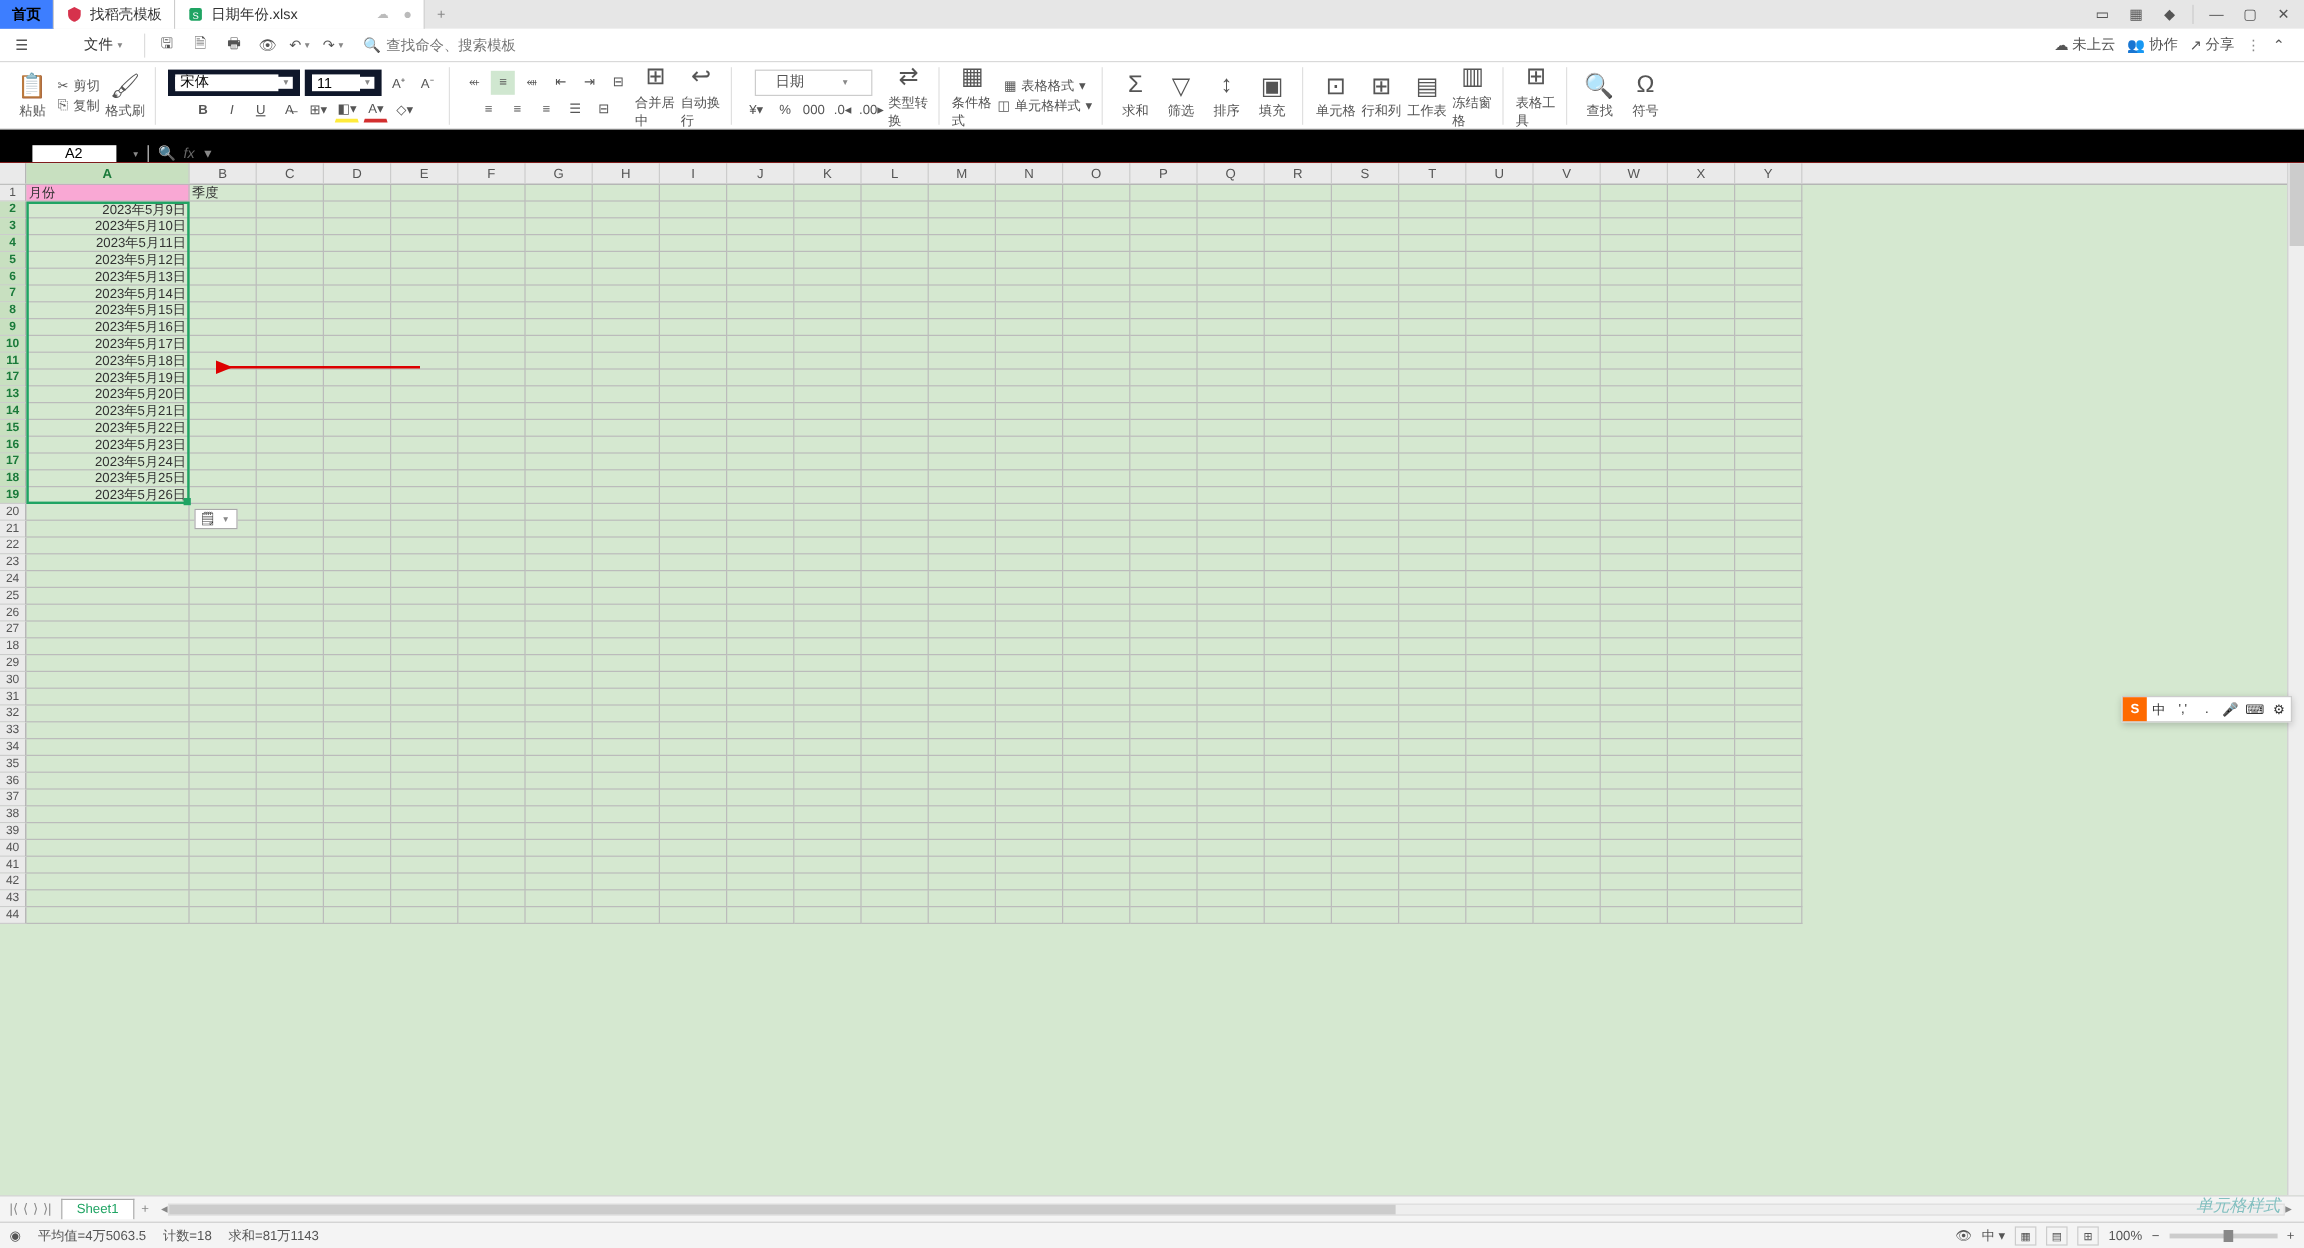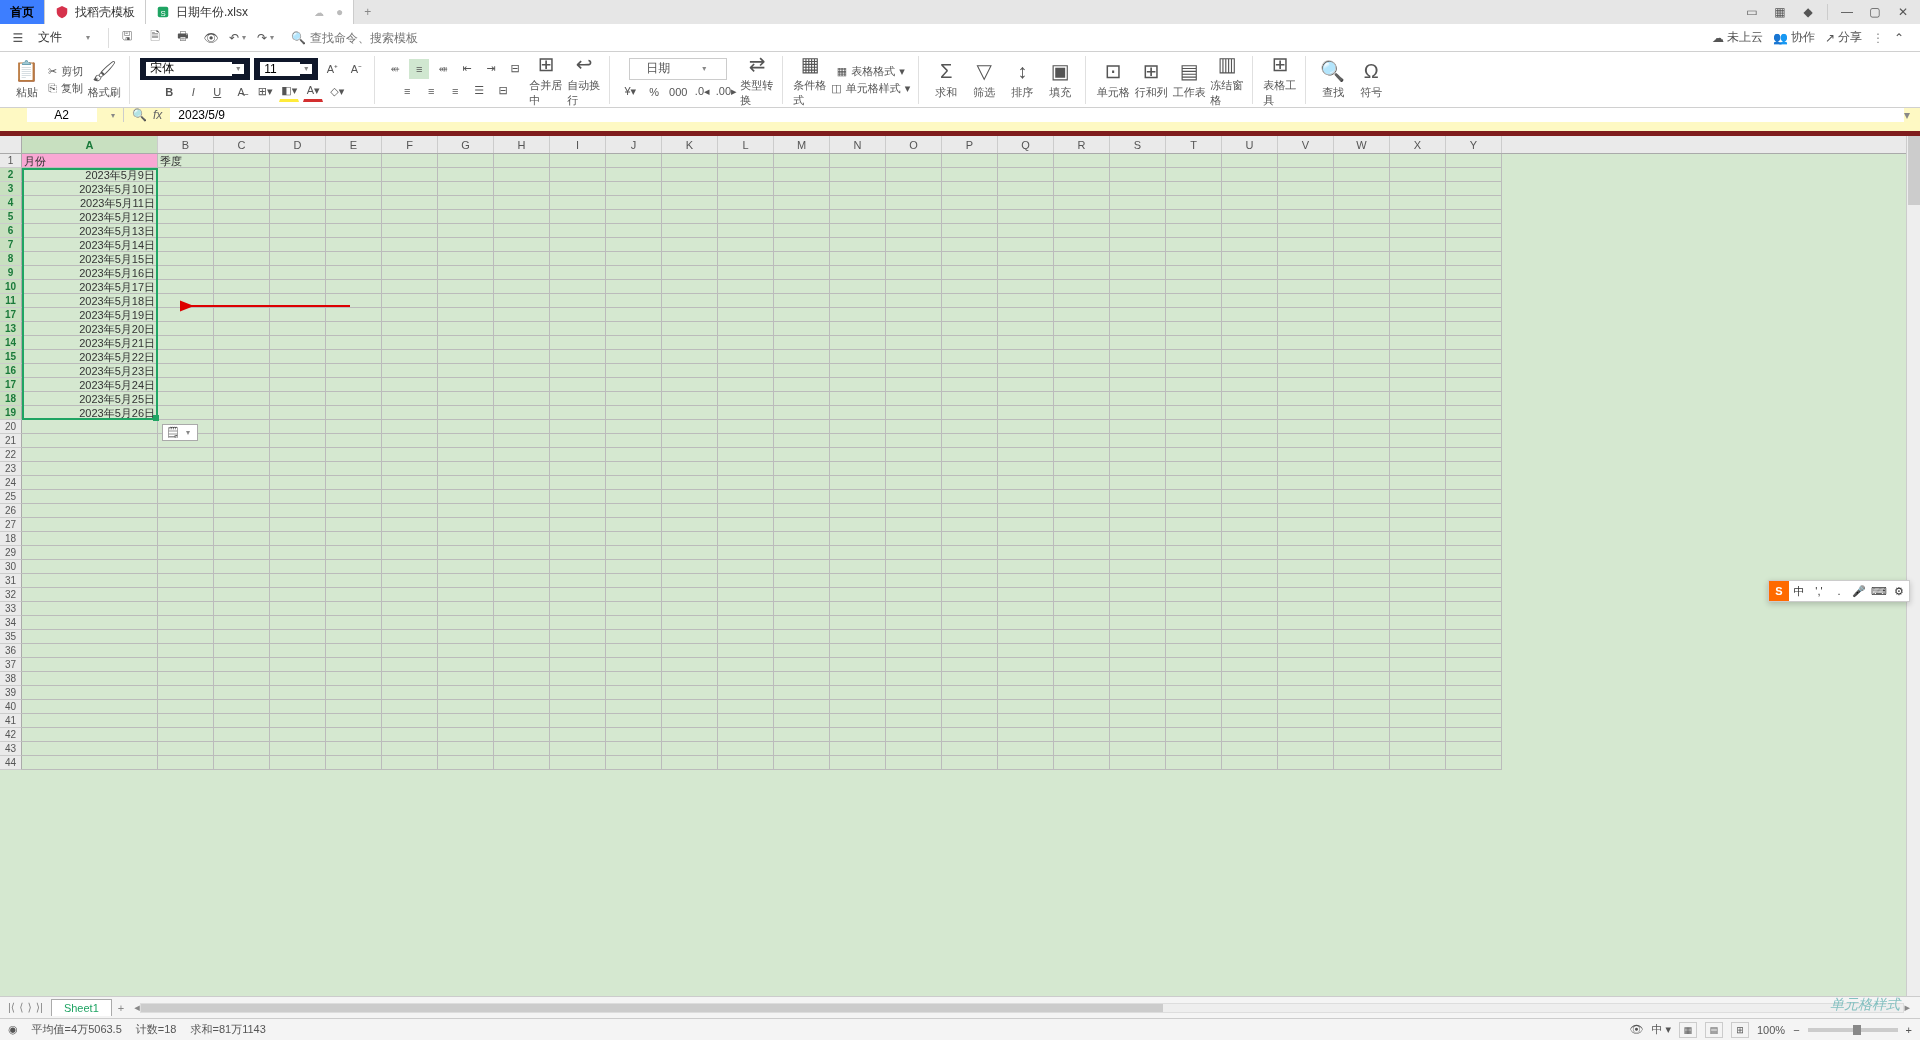--- a/index.html
+++ b/index.html
@@ -13,21 +13,21 @@
 .tab.active { background: #fff; }
 .tab-icon { width: 14px; height: 14px; display: inline-flex; align-items: center; justify-content: center; }
 .tab-icon.docer svg { fill: #d6324c; }
 .tab-icon.xls svg { fill: #1fa463; }
 .titlebar-right { margin-left: auto; display: flex; gap: 10px; padding-right: 8px; align-items: center; }
 .win-btn { width: 18px; height: 18px; display: flex; align-items: center; justify-content: center; color: #555; cursor: pointer; }
 
 
 .menubar { height: 28px; display: flex; align-items: center; padding: 0 8px; gap: 4px; border-bottom: 1px solid #d0d0d0; background: #fff; }
 .menu-icon { width: 20px; height: 20px; display: flex; align-items: center; justify-content: center; color: #555; }
-.menu-file { display: flex; align-items: center; gap: 20px; padding: 0 6px; }
+.menu-file { display: flex; align-items: center; gap: 0; padding: 0 6px; margin-left: 32px; }
 .menu-tools { display: flex; gap: 8px; margin-left: 4px; border-left: 1px solid #ddd; padding-left: 8px; }
 .menu-tabs { display: flex; gap: 0; margin-left: 10px; }
 .menu-tab { padding: 4px 10px; font-size: 12px; color: #333; cursor: pointer; }
 .menu-tab.active { background: #1fa463; color: #fff; border-radius: 10px; }
 .menu-search { margin-left: 10px; display: flex; align-items: center; gap: 4px; color: #999; }
 .menu-search input { border: none; outline: none; font-size: 12px; width: 120px; background: transparent; }
 .menubar-right { margin-left: auto; display: flex; align-items: center; gap: 10px; padding-right: 8px; color: #555; }
 .mb-link { display: flex; align-items: center; gap: 3px; cursor: pointer; }
 
 
@@ -40,21 +40,21 @@
 .btn-sm { width: 20px; height: 20px; display: flex; align-items: center; justify-content: center; color: #555; border: 1px solid transparent; }
 .font-select { display: flex; border: 6px solid #0f172a; height: 22px; align-items: center; }
 .font-select input { border: none; outline: none; font-size: 12px; padding: 0 4px; }
 .font-name { width: 86px; }
 .font-size { width: 40px; }
 .drop-arrow { width: 12px; font-size: 8px; color: #888; text-align: center; }
 .num-select { width: 98px; border: 1px solid #ccc; height: 22px; display: flex; align-items: center; padding: 0 16px; font-size: 12px; }
 .num-select span:first-child { flex: 1; }
 
 
-.formulabar { height: 28px; display: flex; align-items: flex-start; border-bottom: 5px solid #7f1d1d; background: #fef9c3; }
+.formulabar { height: 28px; display: flex; align-items: flex-end; border-bottom: 1px solid #7f1d1d; background: #000000; }
 .namebox { width: 124px; border-right: 1px solid #ccc; display: flex; align-items: center; padding: 0 8px; justify-content: center; position: relative; }
 .namebox input { border: none; outline: none; text-align: center; width: 70px; font-size: 12px; }
 .fx-icons { display: flex; gap: 6px; padding: 0 8px; align-items: center; color: #666; }
 .fx-input { flex: 1; border: none; outline: none; padding: 0 8px; font-size: 12px; }
 .fx-expand { width: 16px; color: #888; }
 
 
 .grid-container { position: relative; height: calc(1040px - 24px - 28px - 56px - 28px - 22px - 22px); background: #d5e8d0; }
 .colheaders { display: flex; height: 18px; background: #eaeaea; border-bottom: 1px solid #aaa; position: sticky; top: 0; }
 .corner { width: 22px; background: #eaeaea; border-right: 1px solid #aaa; }
@@ -351,21 +351,20 @@
 
 <div class="formulabar">
   <div class="namebox">
     <input value="A2" style="">
     <span class="drop-arrow" style="position:absolute;right:4px">▾</span>
   </div>
   <div class="fx-icons">
     <span>🔍</span>
     <span style="font-style:italic">fx</span>
   </div>
-  <input class="fx-input" value="2023/5/9" style="">
   <span class="fx-expand">▾</span>
 </div>
 
 <div class="grid-container">
   <div class="colheaders" id="colheaders">
       <div class="corner"></div>
       <div class="colh w-a sel">A</div>
       <div class="colh w-def">B</div>
       <div class="colh w-def">C</div>
       <div class="colh w-def">D</div>

